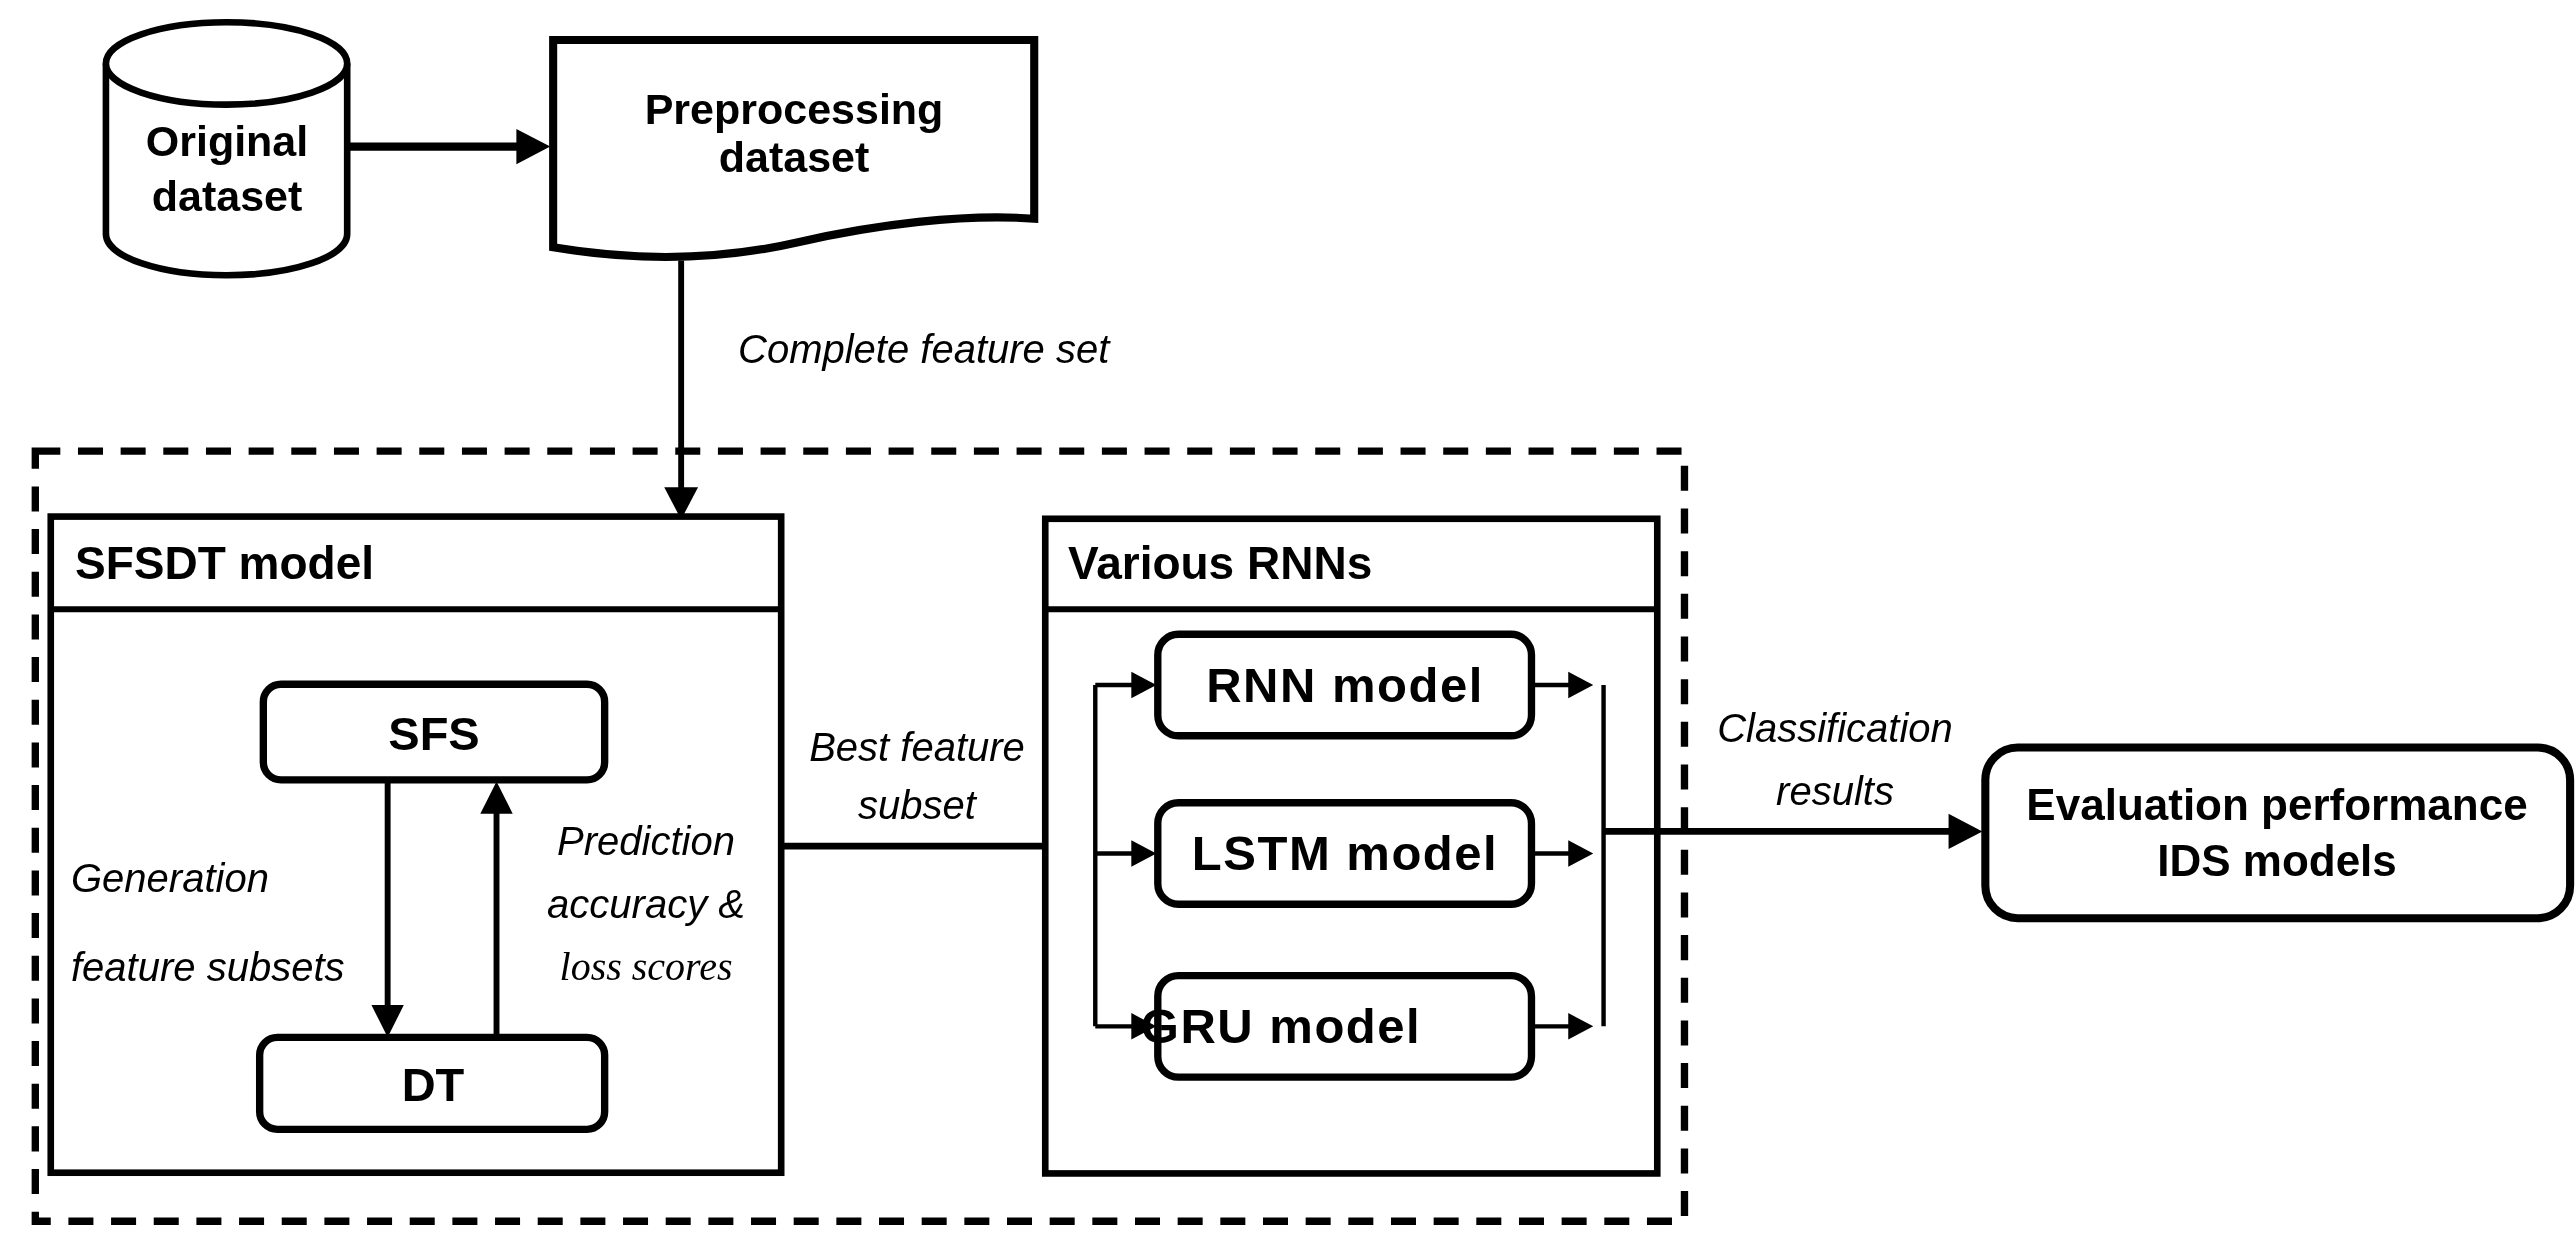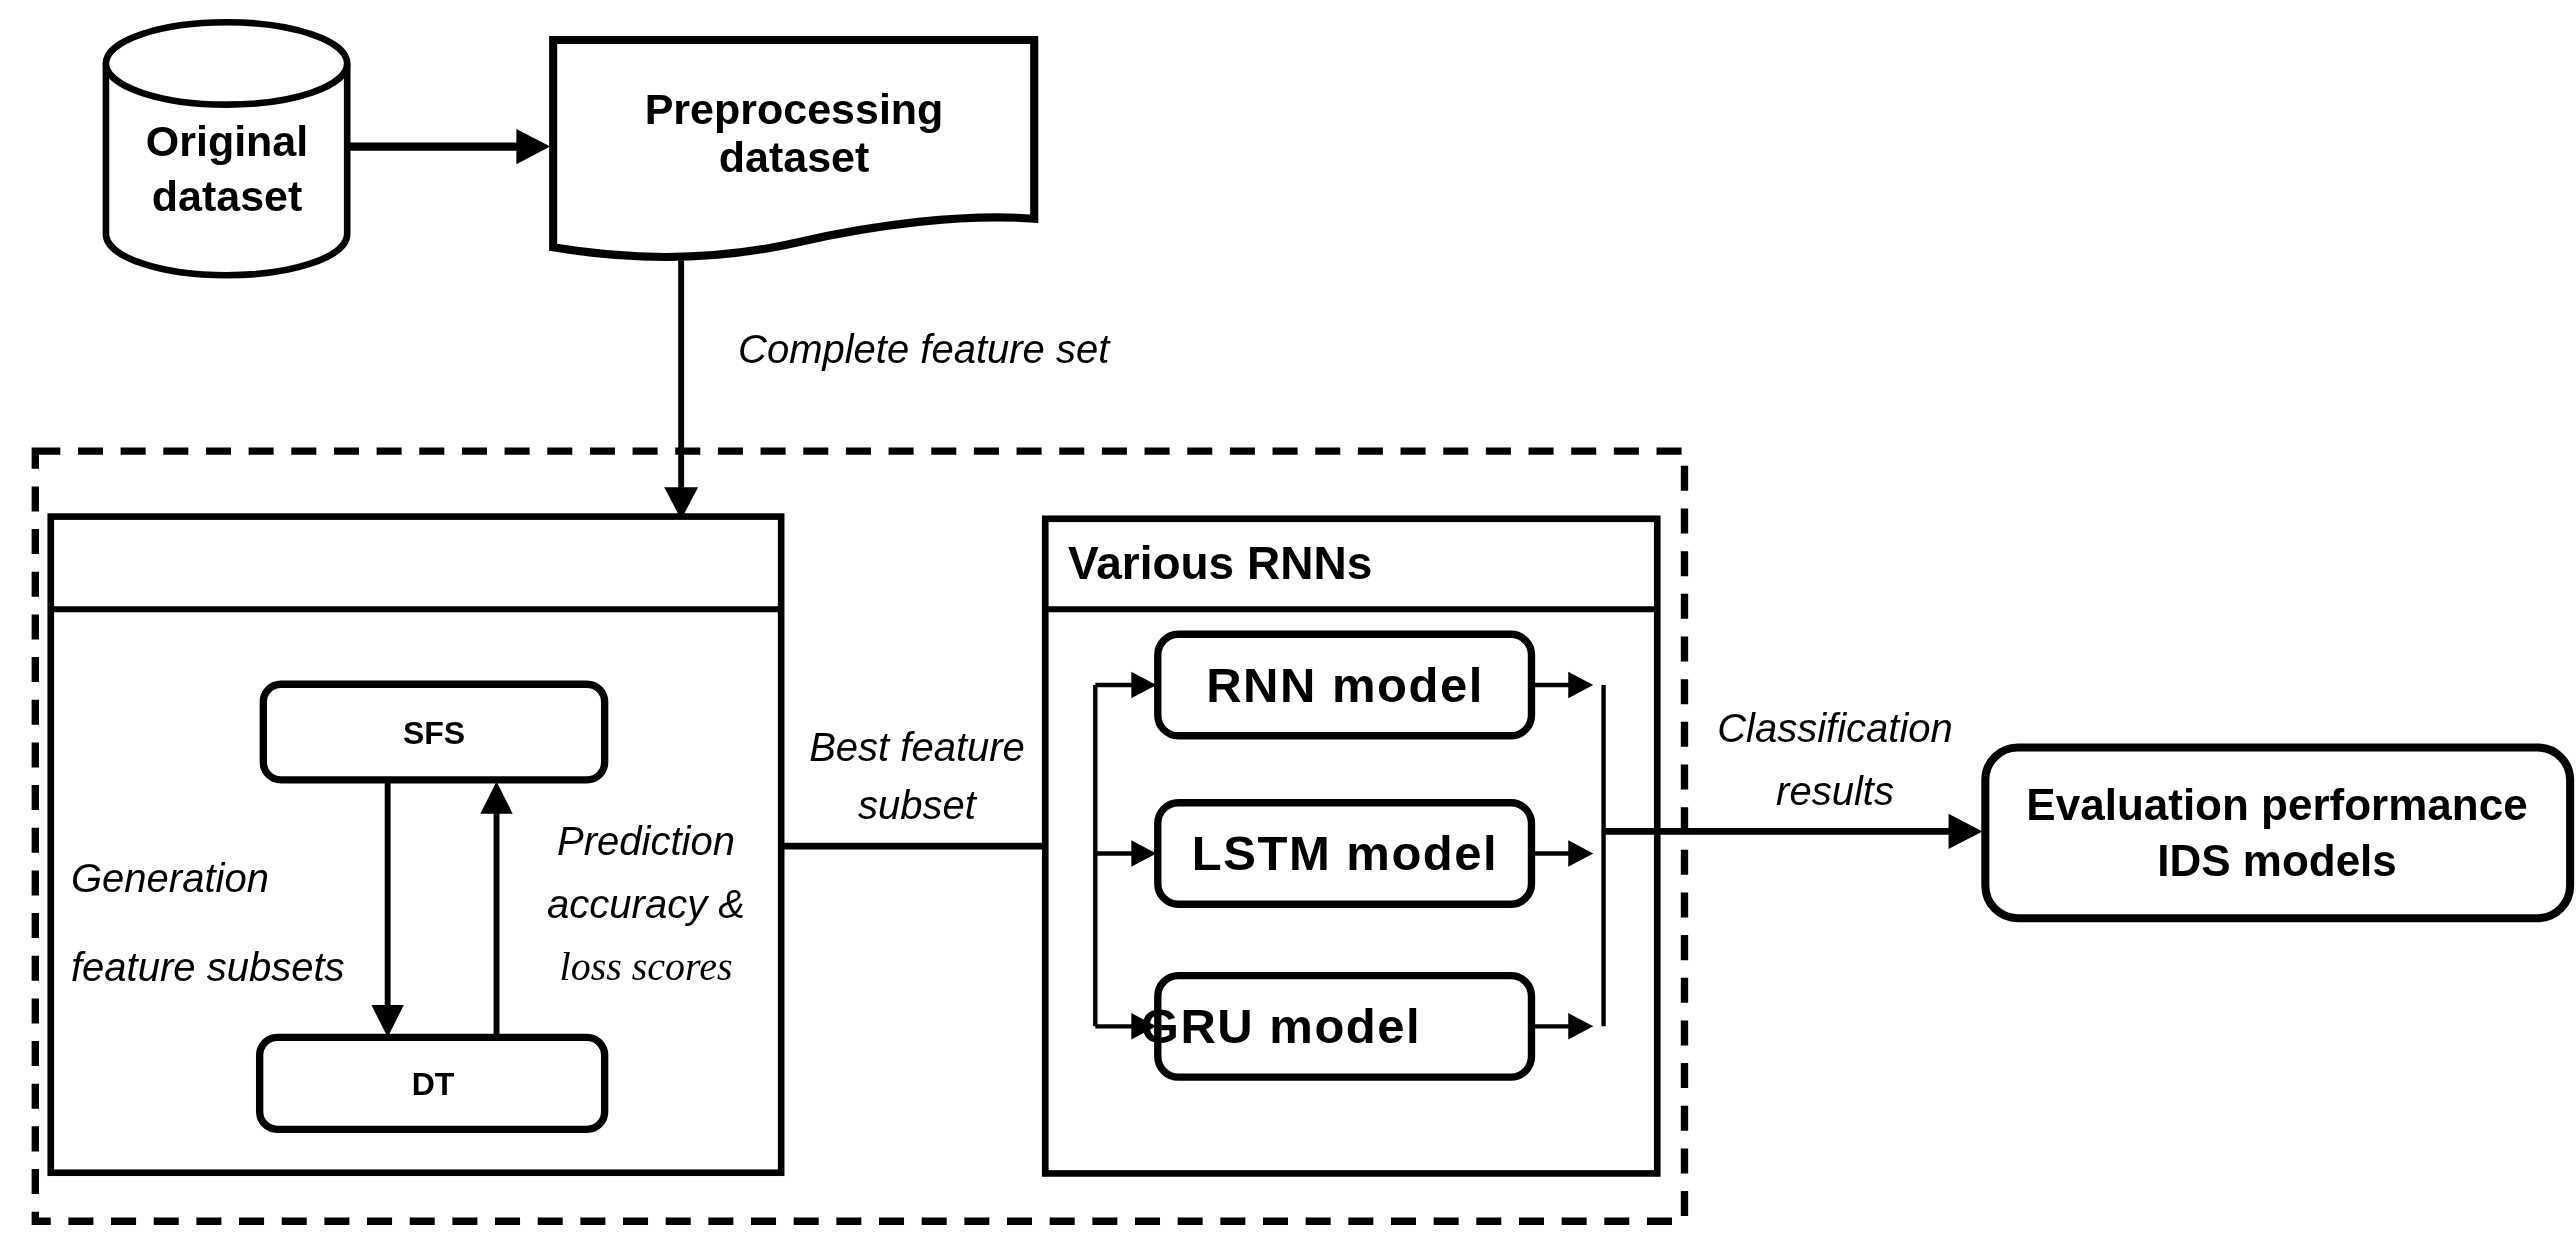--- a/index.html
+++ b/index.html
@@ -33,21 +33,21 @@
   }
   .b {
     font-weight: 700;
   }
   .i {
     font-style: italic;
     font-weight: 400;
   }
   .fz58 { font-size: 43px; }
   .fz62 { font-size: 46px; }
-  .fz64 { font-size: 32px; }
+  .fz64 { font-size: 47px; }
   .fz66 { font-size: 49px; letter-spacing: 1.5px; }
   .fz60 { font-size: 44px; }
   .fz54 { font-size: 40px; }
 </style>
 </head>
 <body>
 
 <div id="canvas">
 
   <svg id="shapes" width="2576" height="1245" viewBox="0 0 3502 1692" fill="none" xmlns="http://www.w3.org/2000/svg">
@@ -133,20 +133,21 @@
 
     <rect x="2699" y="1016" width="795" height="232" rx="44" fill="#ffffff" stroke="#000000" stroke-width="11"></rect>
   </svg>
 
   <div class="lbl b fz58" style="left:227px; top:141px;">Original</div>
   <div class="lbl b fz58" style="left:227px; top:196px;">dataset</div>
 
   <div class="lbl b fz58" style="left:794px; top:109px;">Preprocessing</div>
   <div class="lbl b fz58" style="left:794px; top:157px;">dataset</div>
 
+  <div class="lbl left b fz62" style="left:75px; top:563px;">SFSDT model</div>
 
   <div class="lbl b fz64" style="left:434px; top:733px;">SFS</div>
   <div class="lbl b fz64" style="left:433px; top:1084px;">DT</div>
 
   <div class="lbl left b fz62" style="left:1068px; top:563px;">Various RNNs</div>
 
   <div class="lbl b fz66" style="left:1345px; top:685px;">RNN model</div>
   <div class="lbl b fz66" style="left:1345px; top:853px;">LSTM model</div>
   <div class="lbl b fz66" style="left:1281px; top:1026px;">GRU model</div>
 

